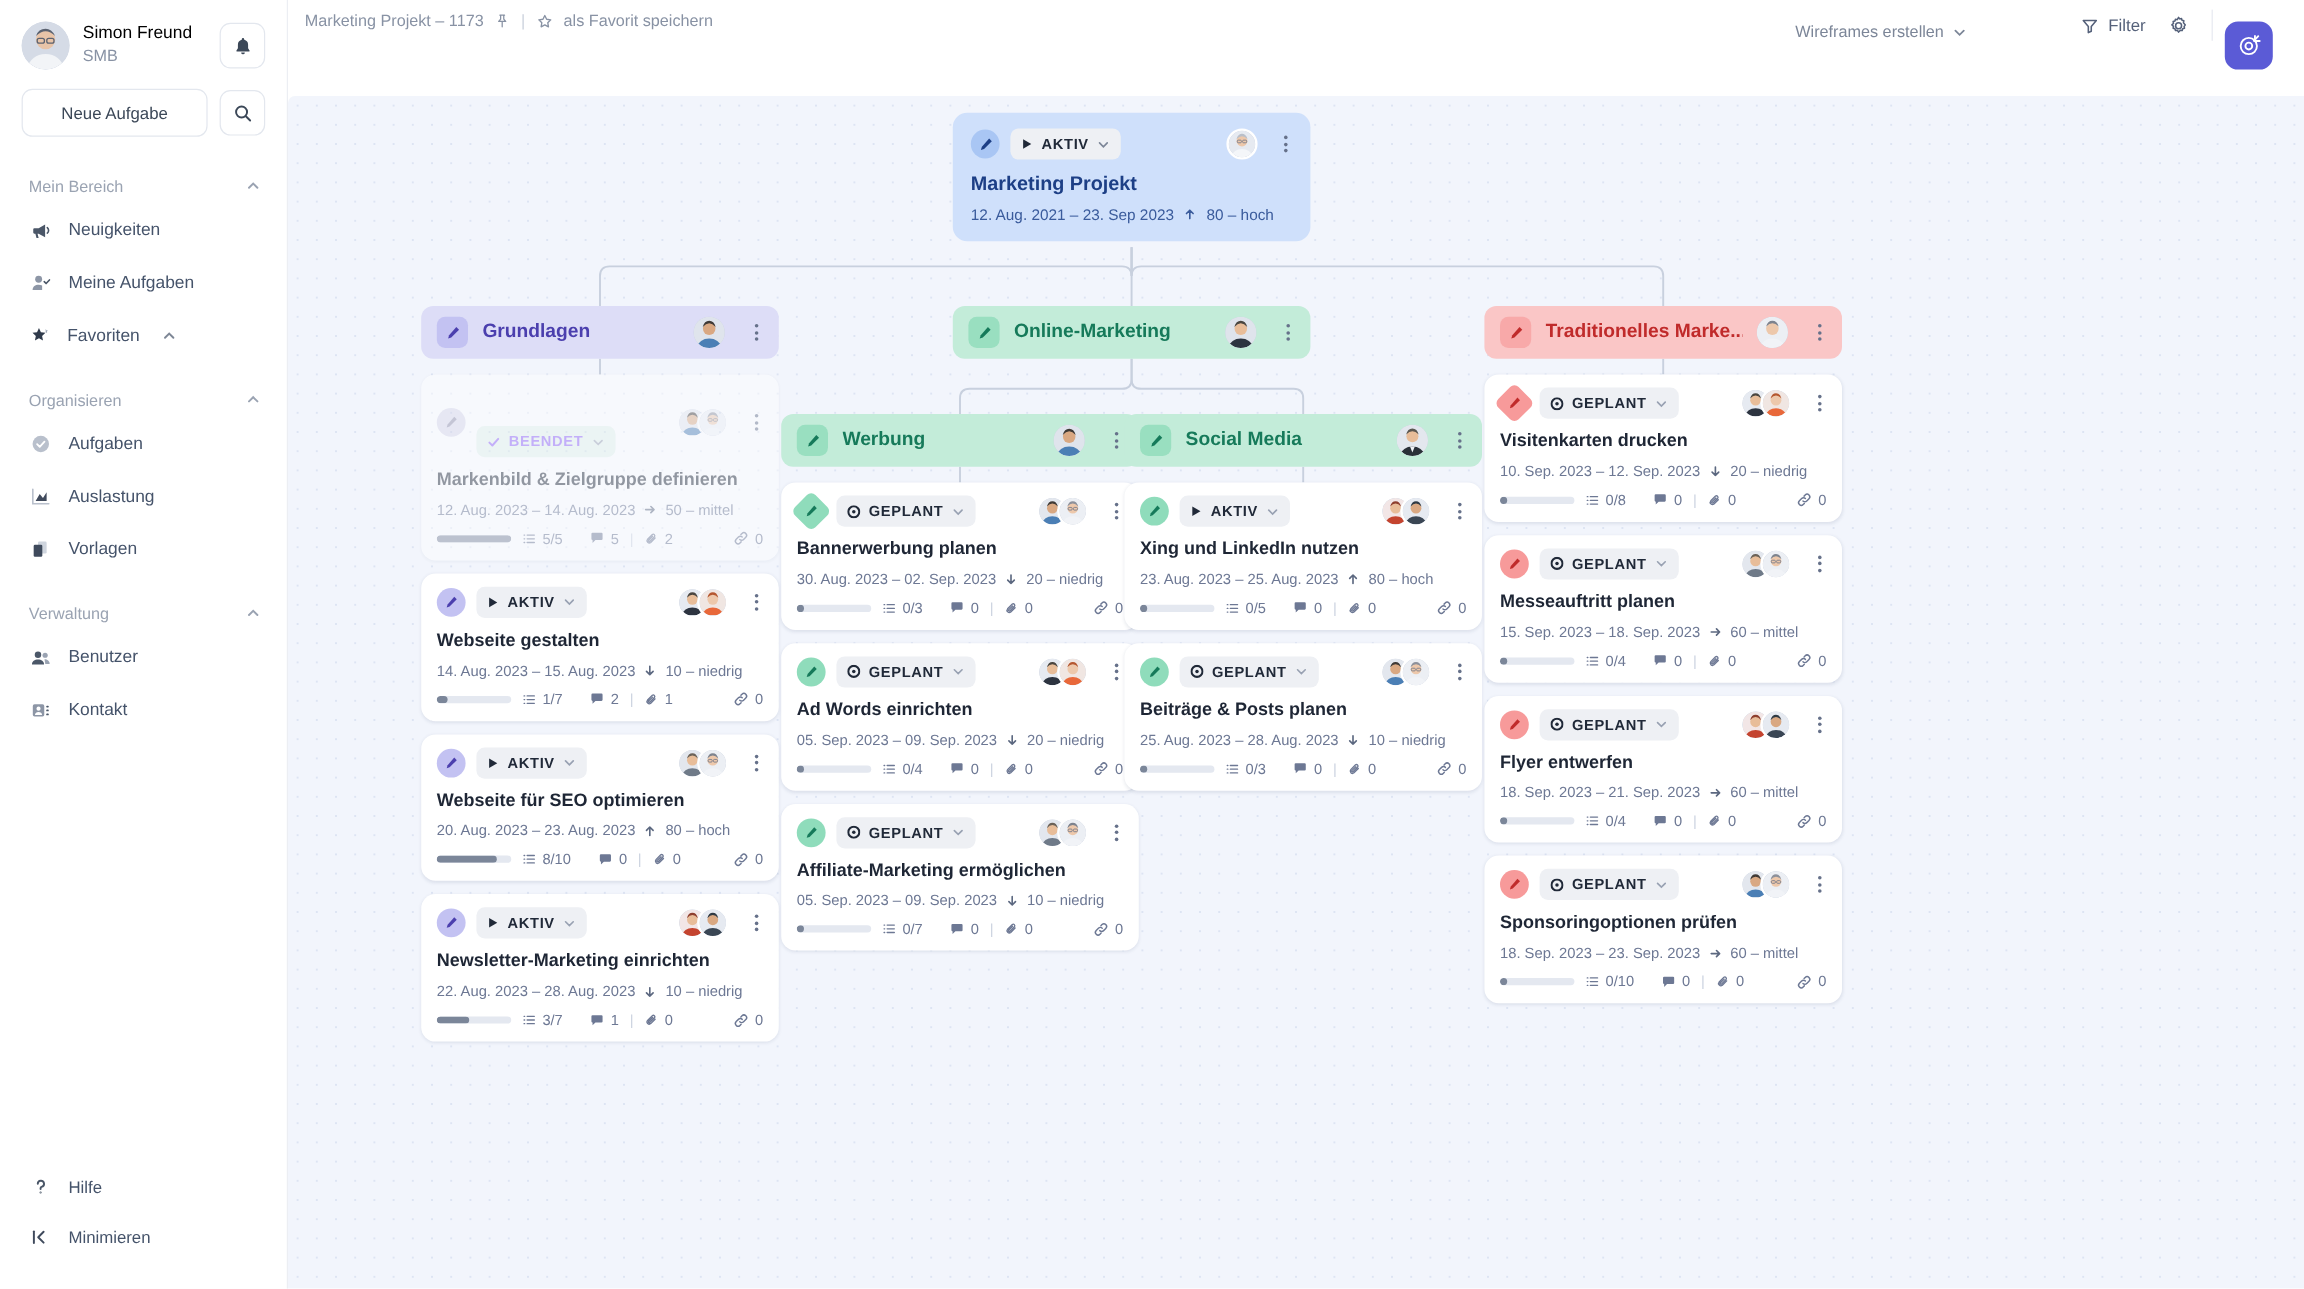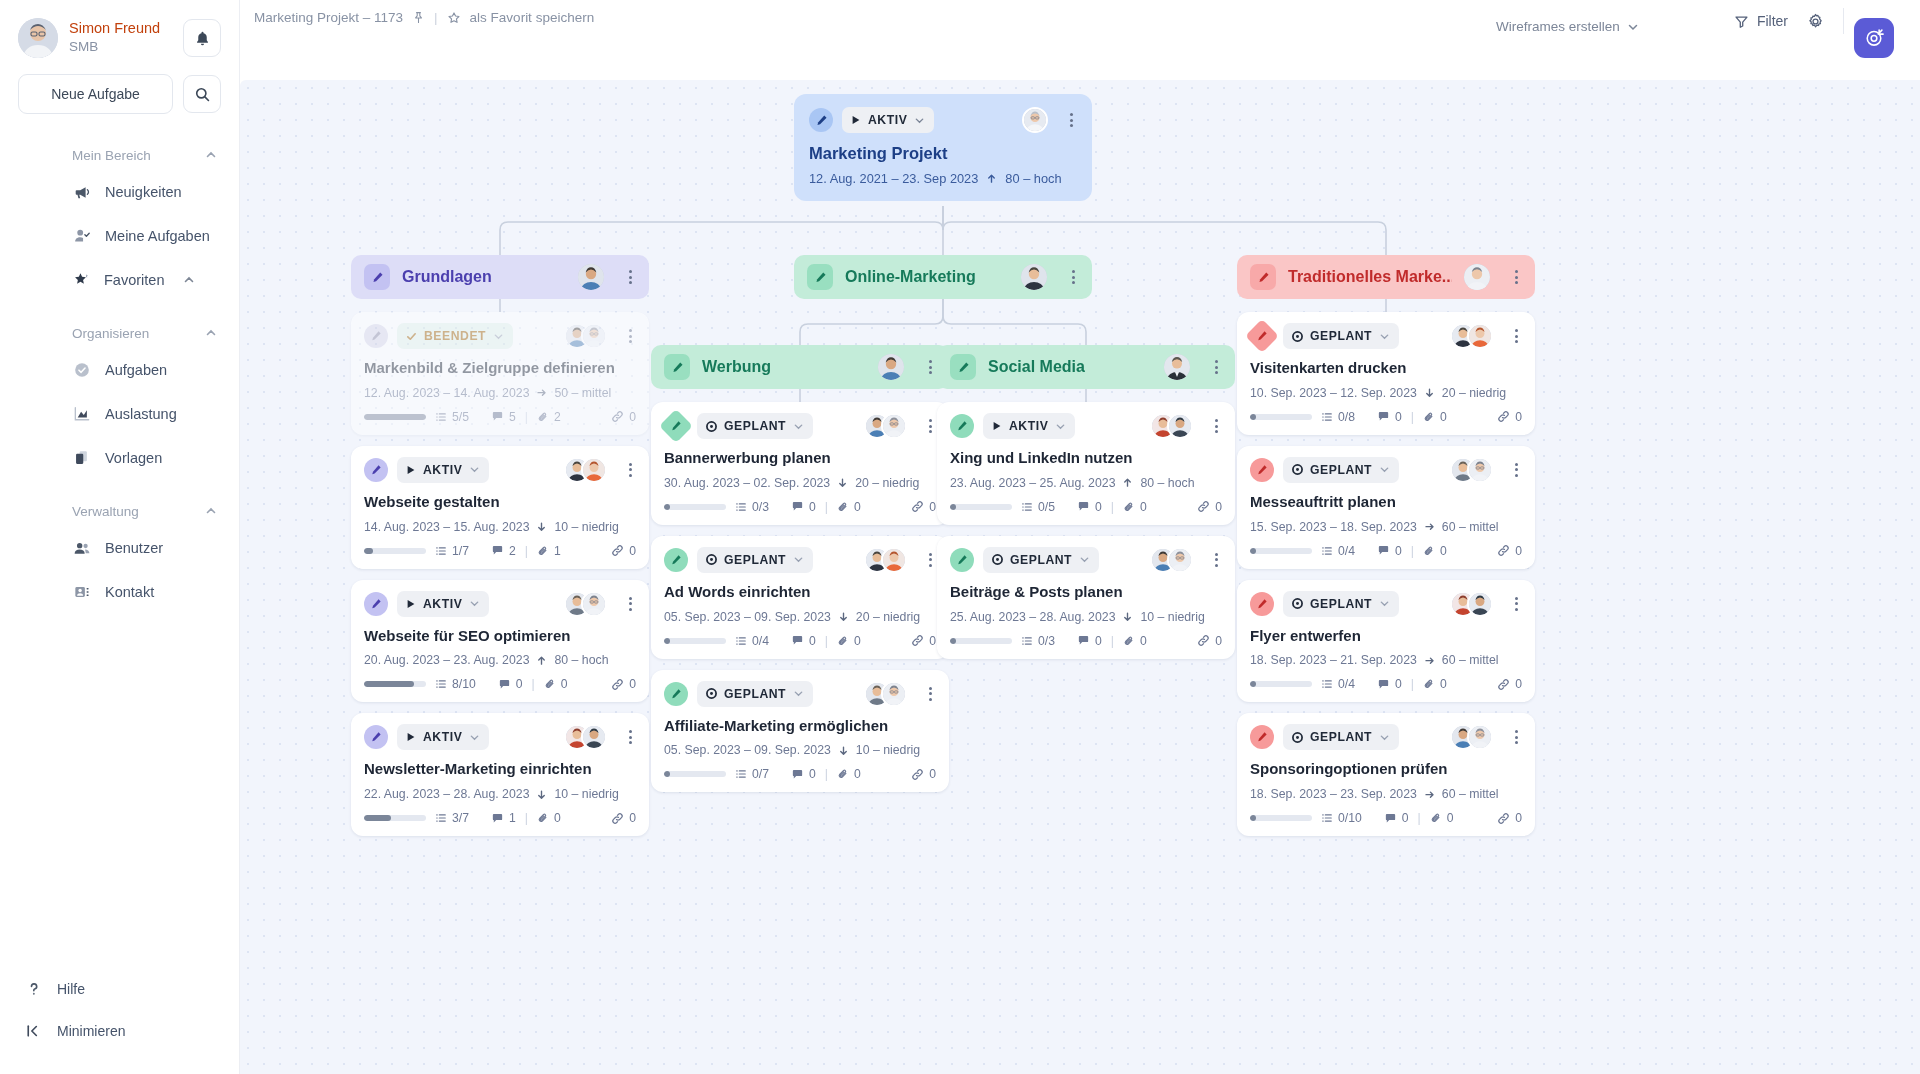--- a/index.html
+++ b/index.html
@@ -14,35 +14,35 @@
   .sidebar {
     width: 240px; height: 1074px; background: #ffffff;
     border-right: 1px solid #eceef3;
     display: flex; flex-direction: column; flex: 0 0 240px;
   }
   .sb-top { padding: 18px 18px 0 18px; }
   .sb-user { display: flex; align-items: center; gap: 11px; }
   .avatar { border-radius: 50%; background: #cfd6e2; flex: 0 0 auto; overflow: hidden; position: relative; }
   .avatar.a40 { width: 40px; height: 40px; }
   .face { position: absolute; inset: 0; }
-  .u-name { font-size: 14.5px; color: #c2410c; font-weight: 400; line-height: 1.3; }
+  .u-name { font-size: 14.5px; color: #000000; font-weight: 400; line-height: 1.3; }
   .u-org  { font-size: 13.5px; color: #8892a4; line-height: 1.35; }
   .sb-user-txt { flex: 1; min-width: 0; }
   .icon-btn {
     width: 38px; height: 38px; border: 1px solid #e3e7ee; border-radius: 9px;
     background: #fff; display: flex; align-items: center; justify-content: center;
     cursor: pointer; flex: 0 0 auto;
   }
   .sb-actions { display: flex; gap: 10px; margin-top: 16px; align-items: center; }
   .btn-new {
     flex: 1; height: 40px; border: 1px solid #e3e7ee; border-radius: 9px;
     background: #fff; font-size: 14px; color: #3c4858; cursor: pointer;
     font-family: inherit;
   }
-  .sb-nav { padding-top: 26px; flex: 1; overflow: hidden; margin-left: 48px; }
+  .sb-nav { padding-top: 26px; flex: 1; overflow: hidden; }
   .sb-group-head {
     display: flex; align-items: center; justify-content: space-between;
     padding: 0 22px 0 24px; height: 30px; cursor: pointer;
   }
   .sb-group-title { font-size: 13.5px; color: #9aa3b2; }
   .chev { width: 12px; height: 12px; }
   .sb-item {
     display: flex; align-items: center; gap: 14px;
     height: 44px; padding: 0 24px; cursor: pointer; color: #45536a;
     font-size: 14.5px; position: relative;
@@ -132,21 +132,21 @@
   .c-dot.diamond > svg { transform: rotate(-45deg); }
   .d-purple { background: #c3c2f2; }
   .d-green  { background: #8fdcbb; }
   .d-red    { background: #f79a9a; }
   .d-grey   { background: #d8d8ea; }
   .status {
     display:flex; align-items:center; gap:7px; height:26px; padding:0 9px 0 9px;
     background:#eef0f4; border-radius:7px; font-size:12.2px; font-weight:700;
     letter-spacing:.55px; color:#202938;
   }
-  .status.done-s { background:#e4f3ec; color:#a16207; }
+  .status.done-s { background:#e4f3ec; color:#8b5cf6;margin-top:32px; }
   .c-av { margin-left:auto; display:flex; align-items:center; }
   .c-av .avatar { width:26px; height:26px; border:2px solid #fff; }
   .c-av .avatar + .avatar { margin-left:-9px; }
   .kebab { margin-left: 9px; cursor:pointer; display:flex; flex-direction:column; gap:2.5px; align-items:center; padding: 3px 4px;}
   .kebab i { width:3px; height:3px; border-radius:50%; background:#66718a; display:block; }
   .c-title { font-size: 15px; font-weight: 700; color: #1e2635; margin-top: 10px; line-height:1.25; }
   .c-dates { font-size: 12.3px; color: #6d7894; margin-top: 8px; display:flex; align-items:center; gap:7px; }
   .c-meta { display:flex; align-items:center; margin-top: 10px; font-size: 12.2px; color:#6d7894; gap: 0; }
   .pbar { width: 62px; height: 6px; border-radius:4px; background:#e4e8f0; position:relative; overflow:hidden; }
   .pbar > i { position:absolute; left:0; top:0; bottom:0; border-radius:4px; background:#7b8699; display:block; }

